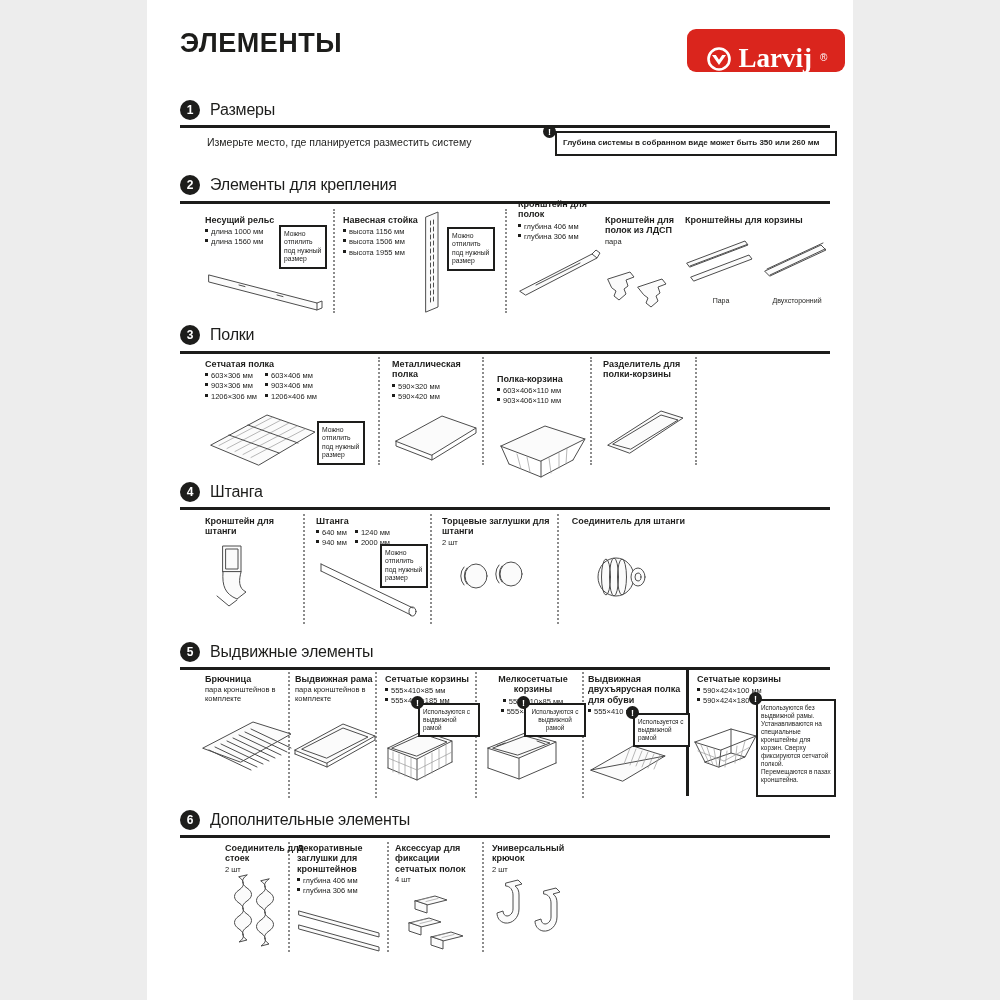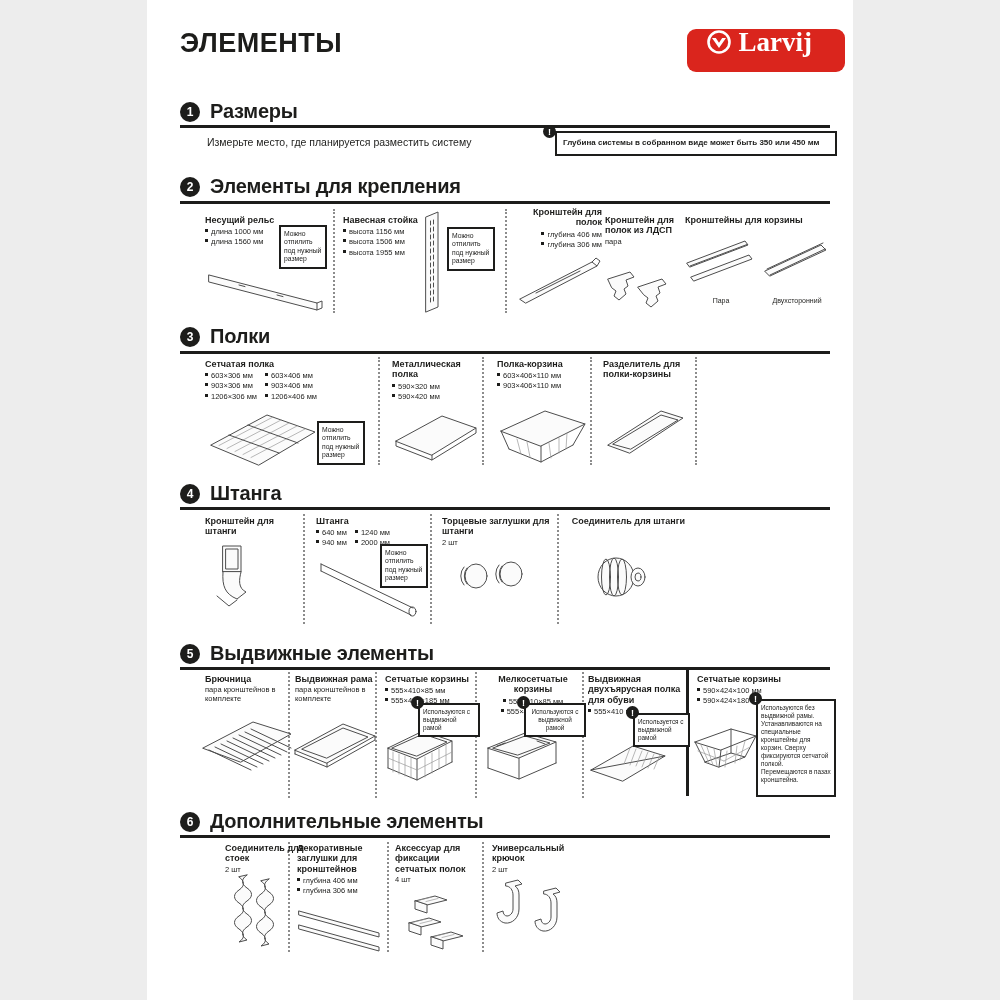--- a/index.html
+++ b/index.html
@@ -3,29 +3,29 @@
 <meta charset="utf-8">
 <style>
   html,body{margin:0;padding:0;}
   body{width:1000px;height:1000px;background:#ededed;position:relative;
        font-family:"Liberation Sans",sans-serif;color:#1d1d1b;
        -webkit-font-smoothing:antialiased;}
   .page{position:absolute;left:147px;top:0;width:706px;height:1000px;background:#ffffff;}
   .doc-title{position:absolute;left:33px;top:28px;font-size:27px;font-weight:bold;letter-spacing:.5px;}
   
   .logo{position:absolute;left:540px;top:29px;width:158px;height:43px;background:#da251d;border-radius:9px;
-        display:flex;align-items:flex-start;justify-content:center;gap:7px;}
+        display:flex;align-items:flex-end;justify-content:center;gap:7px;}
   .logo-word{color:#fff;font-family:"Liberation Serif",serif;font-weight:bold;font-size:27px;line-height:1;}
   .logo-reg{color:#fff;font-size:10px;vertical-align:top;position:relative;top:-9px;left:1px;}
   
   .sec{position:absolute;left:0;width:706px;}
   .sec-head{position:absolute;left:33px;top:0;display:flex;align-items:center;gap:10px;}
   .numball{width:20px;height:20px;border-radius:50%;background:#1d1d1b;color:#fff;font-size:12px;font-weight:bold;
            display:flex;align-items:center;justify-content:center;}
-  .sec-title{font-size:20px;font-weight:bold;letter-spacing:-.2px;}
+  .sec-title{font-size:16px;font-weight:normal;letter-spacing:-.2px;}
   .rule{position:absolute;left:33px;width:650px;height:3px;background:#1d1d1b;}
   
   .col{position:absolute;}
   .iname{font-size:9px;font-weight:bold;line-height:1.15;}
   .isub{font-size:7.5px;line-height:1.2;margin-top:1px;}
   ul.dts{list-style:none;margin:2px 0 0 0;padding:0;font-size:7.5px;line-height:1.35;}
   ul.dts li::before{content:"";display:inline-block;width:3px;height:3px;background:#1d1d1b;
                     margin-right:3px;vertical-align:2px;}
   .dts2{display:flex;gap:8px;}
   .cutbox{position:absolute;border:2px solid #1d1d1b;background:#fff;font-size:6.8px;line-height:1.25;
@@ -63,21 +63,21 @@
   </div>
 
   <div class="sec" style="top:100px;height:75px;">
     <div class="sec-head">
       <div class="numball">1</div>
       <div class="sec-title">Размеры</div>
     </div>
     <div class="rule" style="top:25px;"></div>
     <div class="s1-intro">Измерьте место, где планируется разместить систему</div>
     <div class="bang" style="left:396px;top:25px;">!</div>
-    <div class="s1-warn">Глубина системы в собранном виде может быть 350 или 450 мм</div>
+    <div class="s1-warn">Глубина системы в собранном виде может быть 350 или 260 мм</div>
   </div>
 
   <div class="sec" style="top:175px;height:145px;">
     <div class="sec-head">
       <div class="numball">2</div>
       <div class="sec-title">Элементы для крепления</div>
     </div>
     <div class="rule" style="top:26px;"></div>
 
     <div class="dotsep" style="left:186px;top:34px;height:104px;"></div>
@@ -106,21 +106,21 @@
         <li>высота 1955 мм</li>
       </ul>
       <svg class="art" style="left:76px;top:-4px;" width="26" height="104" viewBox="0 0 26 104">
         <polygon class="fill" points="7,6 19,1 19,96 7,101"></polygon>
         <line x1="11.5" y1="10" x2="11.5" y2="94" stroke-dasharray="4,3"></line>
         <line x1="14.5" y1="9" x2="14.5" y2="93" stroke-dasharray="4,3"></line>
       </svg>
       <div class="cutbox" style="left:104px;top:12px;">Можно отпилить под нужный размер</div>
     </div>
 
-    <div class="col" style="left:371px;top:32px;width:84px;text-align:right;">
+    <div class="col" style="left:371px;top:24px;width:84px;">
       <div class="iname">Кронштейн для полок</div>
       <ul class="dts">
         <li>глубина 406 мм</li>
         <li>глубина 306 мм</li>
       </ul>
       <svg class="art" style="left:0;top:46px;" width="84" height="52" viewBox="0 0 84 52">
         <polygon class="fill" points="2,46 74,9 79,13 8,50"></polygon>
         <polyline points="74,9 78,5 82,8 79,13"></polyline>
         <line x1="18" y1="40" x2="62" y2="18"></line>
       </svg>
@@ -203,21 +203,21 @@
         <li>590×320 мм</li>
         <li>590×420 мм</li>
       </ul>
       <svg class="art" style="left:0;top:52px;" width="88" height="60" viewBox="0 0 88 60">
         <polygon class="fill" points="4,30 50,5 84,17 40,44"></polygon>
         <polyline points="4,30 4,35 40,49 40,44"></polyline>
         <polyline points="40,49 84,22 84,17"></polyline>
       </svg>
     </div>
 
-    <div class="col" style="left:350px;top:34px;width:92px;">
+    <div class="col" style="left:350px;top:49px;width:92px;">
       <div class="iname">Полка-корзина</div>
       <ul class="dts">
         <li>603×406×110 мм</li>
         <li>903×406×110 мм</li>
       </ul>
       <svg class="art" style="left:0;top:46px;" width="92" height="64" viewBox="0 0 92 64">
         <polygon class="fill" points="4,26 48,6 88,19 44,41"></polygon>
         <line x1="4" y1="26" x2="12" y2="44"></line>
         <line x1="44" y1="41" x2="44" y2="57"></line>
         <line x1="88" y1="19" x2="76" y2="40"></line>

